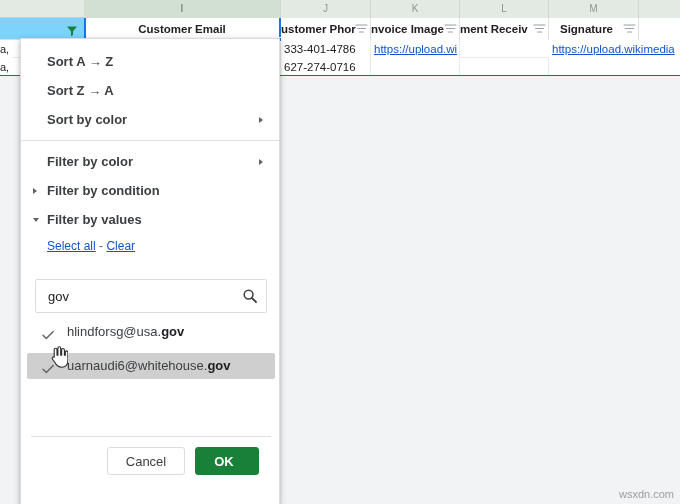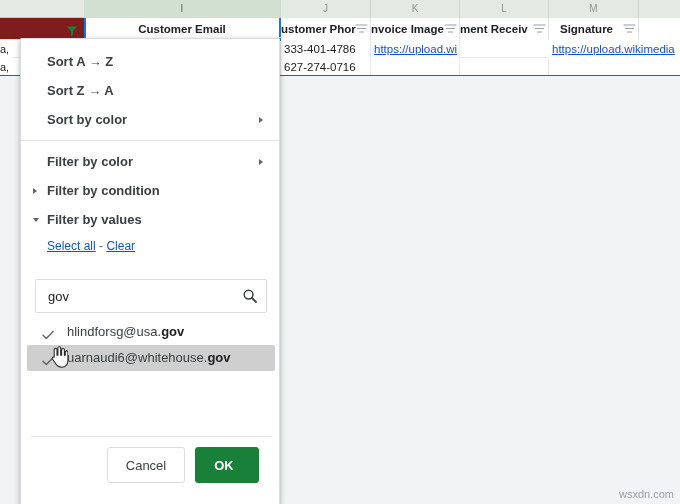--- a/index.html
+++ b/index.html
@@ -46,21 +46,21 @@
   .col-head.active {
     background: #d2e0d2;
     color: #5b6a5b;
   }
 
   .hdr-row {
     position: absolute;
     left: 0; top: 18px;
     height: 22px;
     width: 680px;
-    background: #7f1d1d;
+    background: #7dd3fc;
     border-bottom: 1px solid #dadce0;
   }
   .hdr-cell {
     position: absolute;
     top: 0;
     height: 22px;
     line-height: 22px;
     font-size: 11.5px;
     font-weight: bold;
     color: #202124;
@@ -261,21 +261,21 @@
   .value-row {
     position: relative;
     height: 26px;
     line-height: 26px;
     padding-left: 40px;
     font-size: 13px;
     color: #3c4043;
     white-space: nowrap;
     cursor: pointer;
   }
-  .value-row.highlight { background: #cfcfcf; border-radius: 2px; }
+  .value-row.highlight { background: #cfcfcf; border-radius: 2px; margin-top: 8px; }
   .value-row .check {
     position: absolute;
     left: 14px; top: 50%;
     transform: translateY(-50%);
     width: 14px; height: 14px;
     color: #5f6368;
   }
   .value-row b { font-weight: bold; color: #202124; }
 
   .btn-divider {
@@ -287,21 +287,21 @@
   .btn-row {
     position: absolute;
     left: 0; top: 408px;
     width: 260px;
     display: flex;
     justify-content: flex-end;
     gap: 10px;
     padding-right: 22px;
   }
   .btn {
-    height: 36px;
+    height: 28px;
     min-width: 78px;
     border-radius: 3px;
     font-size: 13px;
     font-family: "Liberation Sans", sans-serif;
     cursor: pointer;
     display: flex;
     align-items: center;
     justify-content: center;
     padding: 0 16px;
   }

